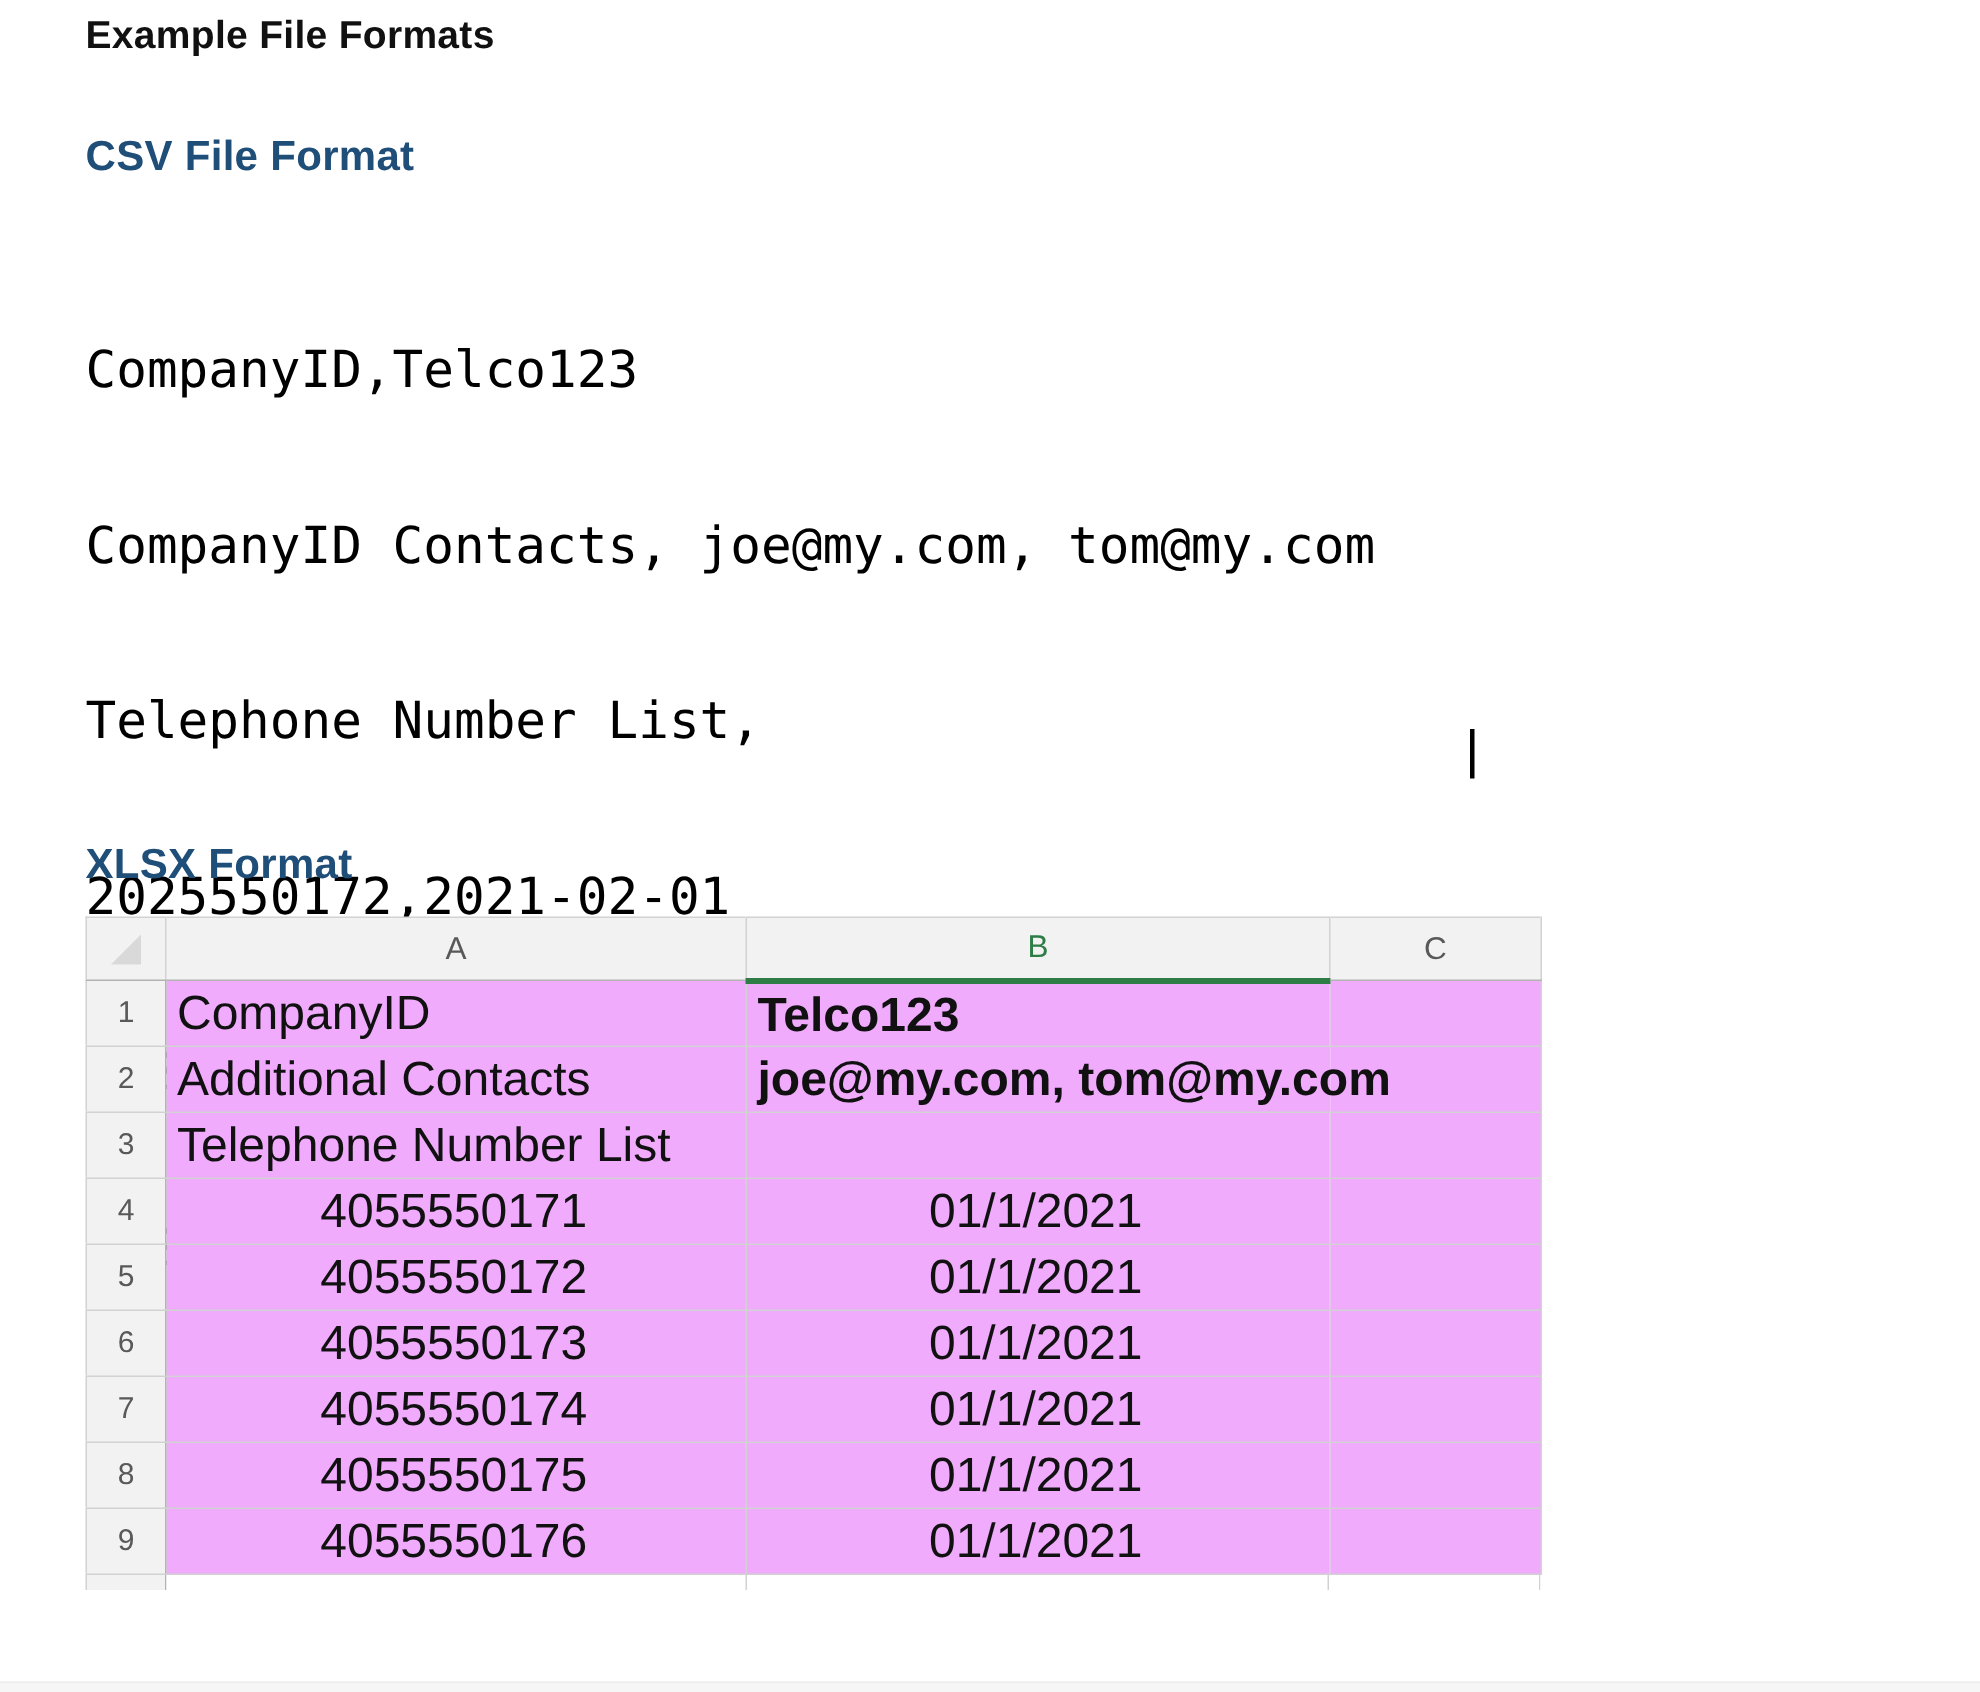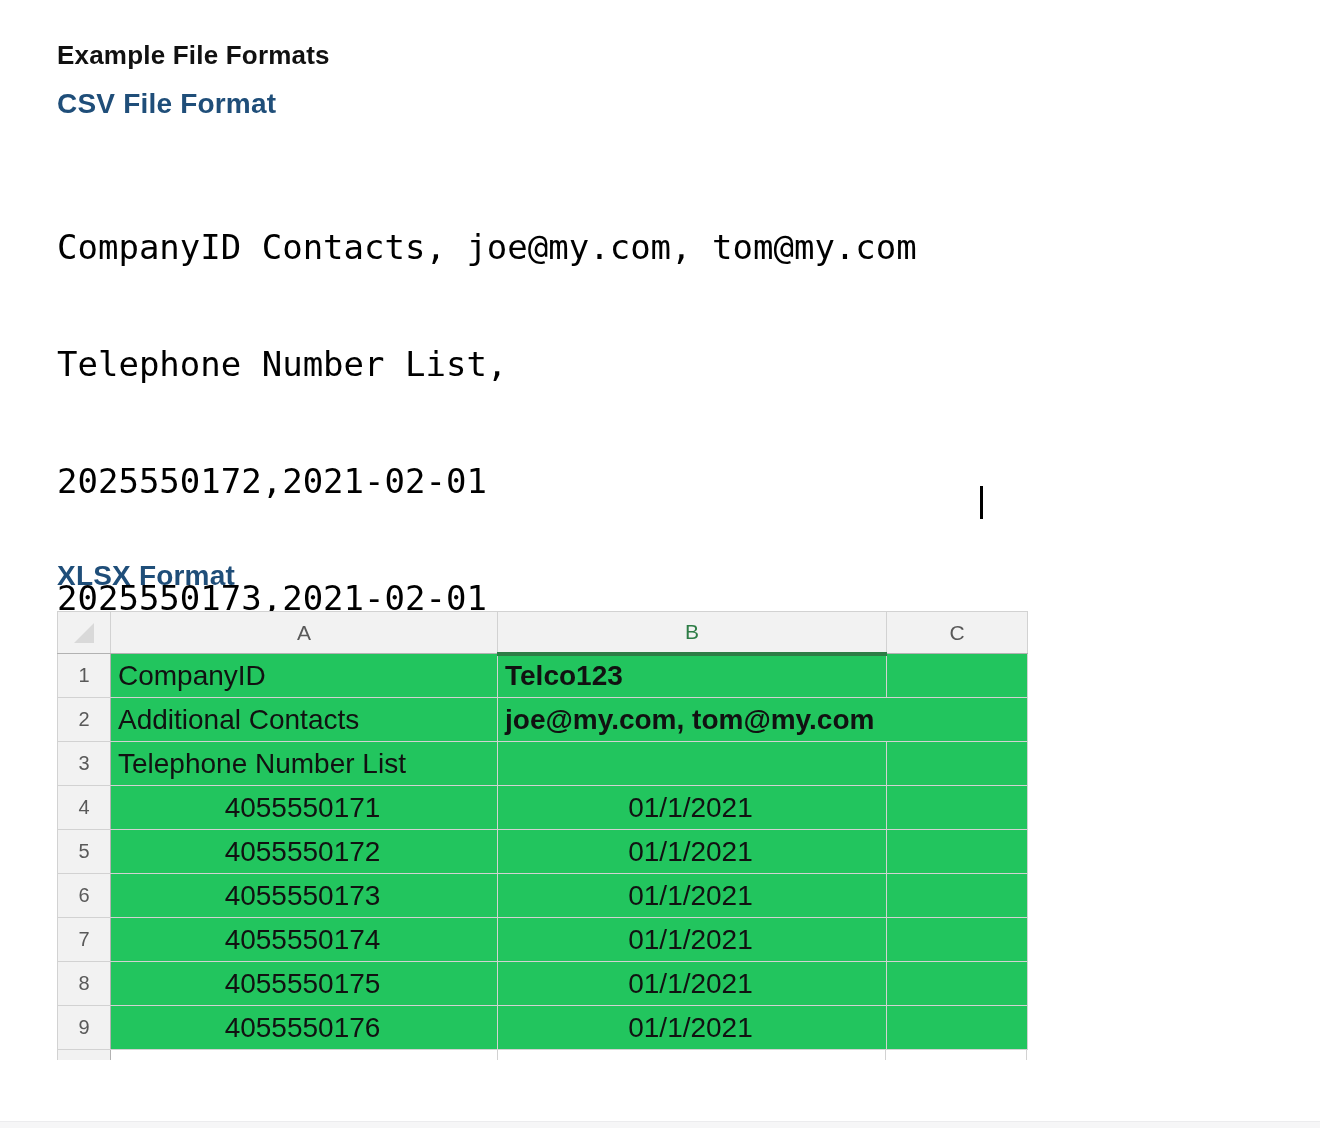--- a/index.html
+++ b/index.html
@@ -10,38 +10,38 @@
     --header-border:#b2b2b2;
     --label-gray:#595959;
     --text-black:#111111;
     --band-gray:#f6f6f7;
   }
   *{box-sizing:border-box;margin:0;padding:0;}
   html,body{background:#fff;}
   body{font-family:"Liberation Sans",sans-serif;}
   .page{position:relative;width:1320px;height:1128px;background:#fff;overflow:hidden;}
 
-  .doc-title{position:absolute;left:57px;top:40px;font-size:26px;font-weight:700;color:var(--text-black);letter-spacing:.2px;}
+  .doc-title{position:absolute;left:57px;top:8px;font-size:26px;font-weight:700;color:var(--text-black);letter-spacing:.2px;}
   .section-heading{position:absolute;left:57px;font-size:28px;font-weight:700;color:var(--accent-blue);letter-spacing:.2px;}
   .csv-heading{top:88px;}
   .xlsx-heading{top:560px;}
 
   .csv-block{position:absolute;left:57px;top:150px;font-family:"DejaVu Sans Mono",monospace;font-size:34px;line-height:39px;color:#000;white-space:pre;letter-spacing:0;}
   .text-cursor{position:absolute;left:980px;top:486px;width:3px;height:33px;background:#000;}
 
   .sheet-wrap{position:absolute;left:57px;top:611px;width:970px;}
   table.sheet{border-collapse:collapse;table-layout:fixed;width:970px;border-top:1px solid var(--grid-line);border-left:1px solid var(--grid-line);}
   col.c-rn{width:53px;}  col.c-a{width:387px;}  col.c-b{width:389px;}  col.c-c{width:141px;}
 
   th{height:42px;background:var(--header-fill);font-weight:400;font-size:21px;color:var(--label-gray);
      border-right:1px solid var(--grid-line);border-bottom:1px solid var(--header-border);text-align:center;vertical-align:middle;}
   th.sel{color:var(--excel-green);border-bottom:4px solid var(--excel-green);font-weight:500;}
 
   td{height:44px;border-right:1px solid var(--grid-line);border-bottom:1px solid var(--grid-line);
-     font-size:28px;color:var(--text-black);vertical-align:middle;background:#22c55e;overflow:visible;}
+     font-size:32px;color:var(--text-black);vertical-align:middle;background:#f0abfc;overflow:visible;}
   td.rn{background:var(--header-fill);color:var(--label-gray);font-size:20px;text-align:center;border-right:1px solid var(--header-border);}
   td.left{text-align:left;padding-left:7px;padding-right:4px;}
   td.right{text-align:center;padding-right:7px;padding-left:4px;}
   td.bold{font-weight:700;}
   td.no-r{border-right:none;white-space:nowrap;}
 
   .corner-tri{width:0;height:0;border-bottom:20px solid #d9d9d9;border-left:20px solid transparent;margin:0 auto;}
 
   .partial-row{display:flex;width:970px;height:10px;overflow:hidden;border-left:1px solid var(--grid-line);}
   .partial-row .pc{height:44px;border-right:1px solid var(--grid-line);background:#fff;}
@@ -52,20 +52,21 @@
 </head>
 <body>
 
 <div class="page">
 
   <div class="doc-title">Example File Formats</div>
 
   <div class="section-heading csv-heading">CSV File Format</div>
 
   <div class="csv-block">
+    <div>CompanyID,Telco123</div>
     <div>CompanyID Contacts, joe@my.com, tom@my.com</div>
     <div>Telephone Number List,</div>
     <div>2025550172,2021-02-01</div>
     <div>2025550173,2021-02-01</div>
     <div>2025550174,2021-02-01</div>
     
   </div>
 
   <div class="text-cursor"></div>
 

